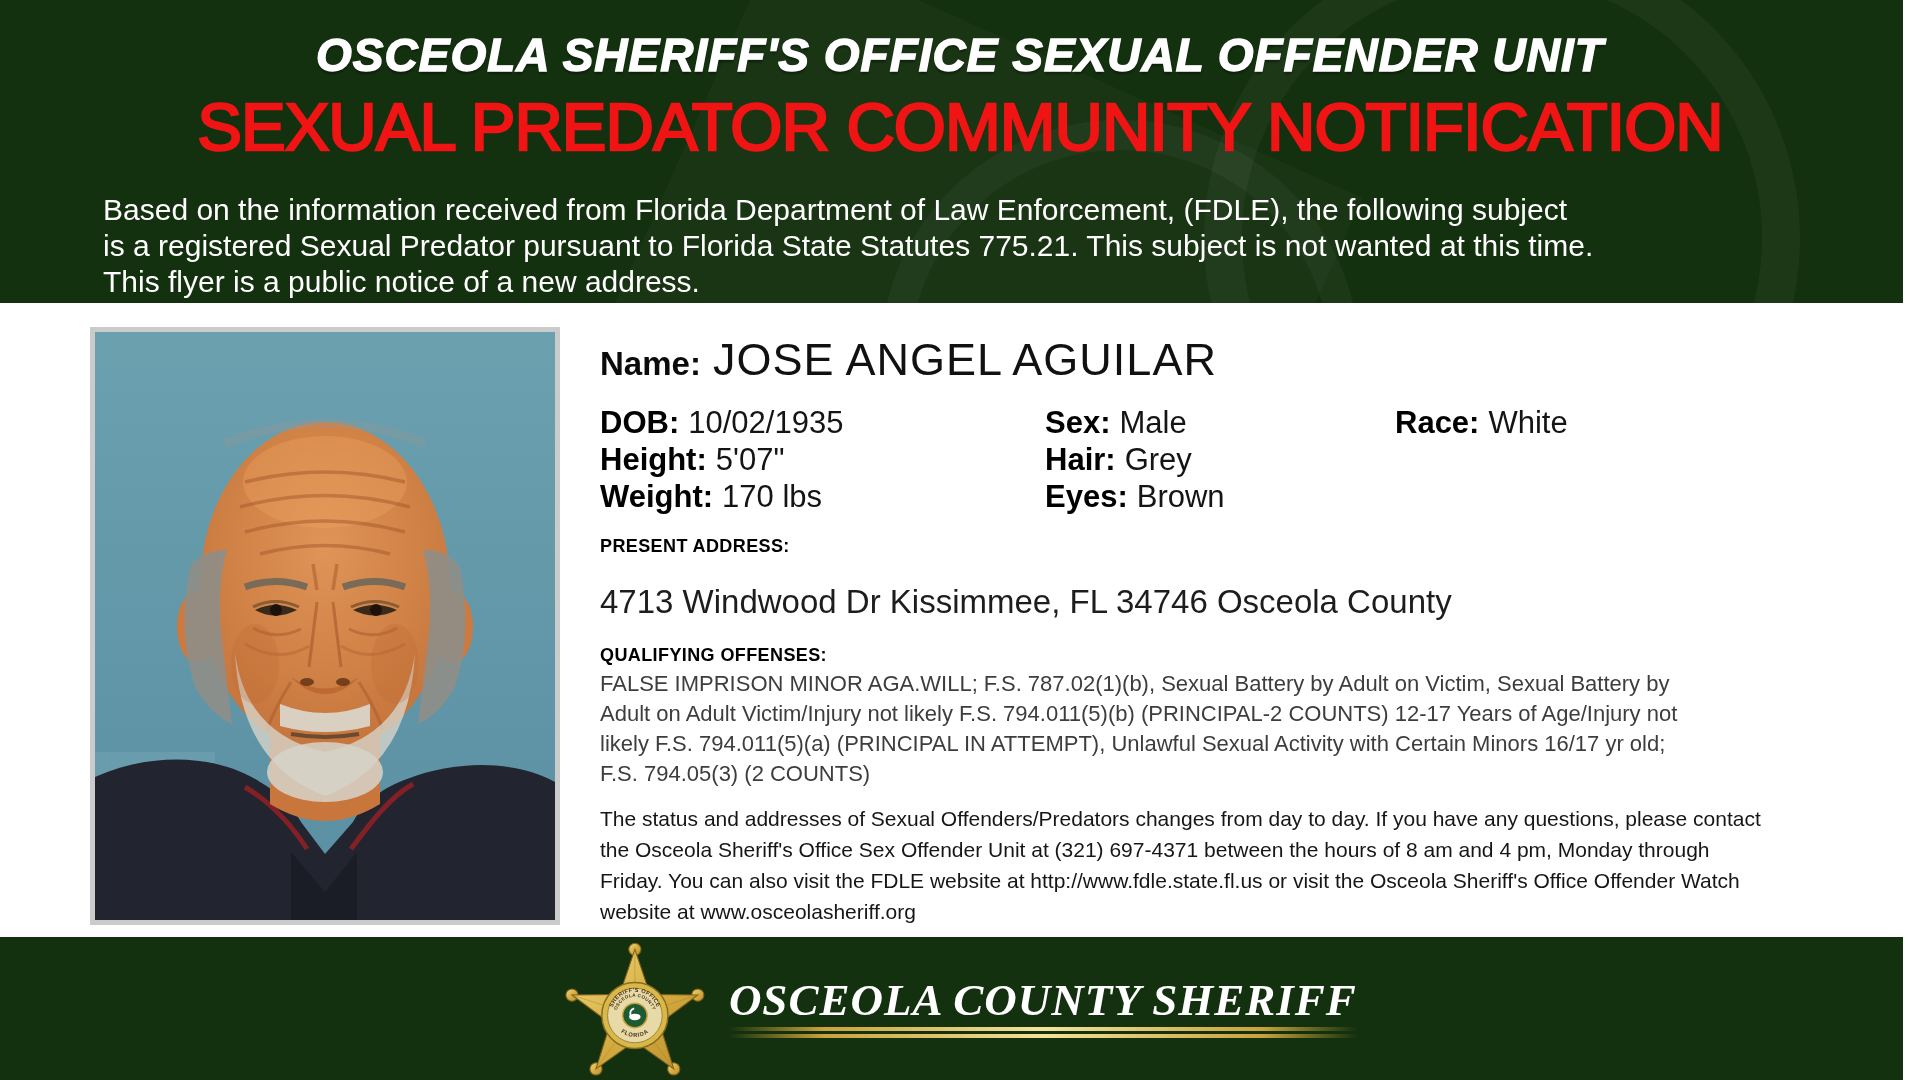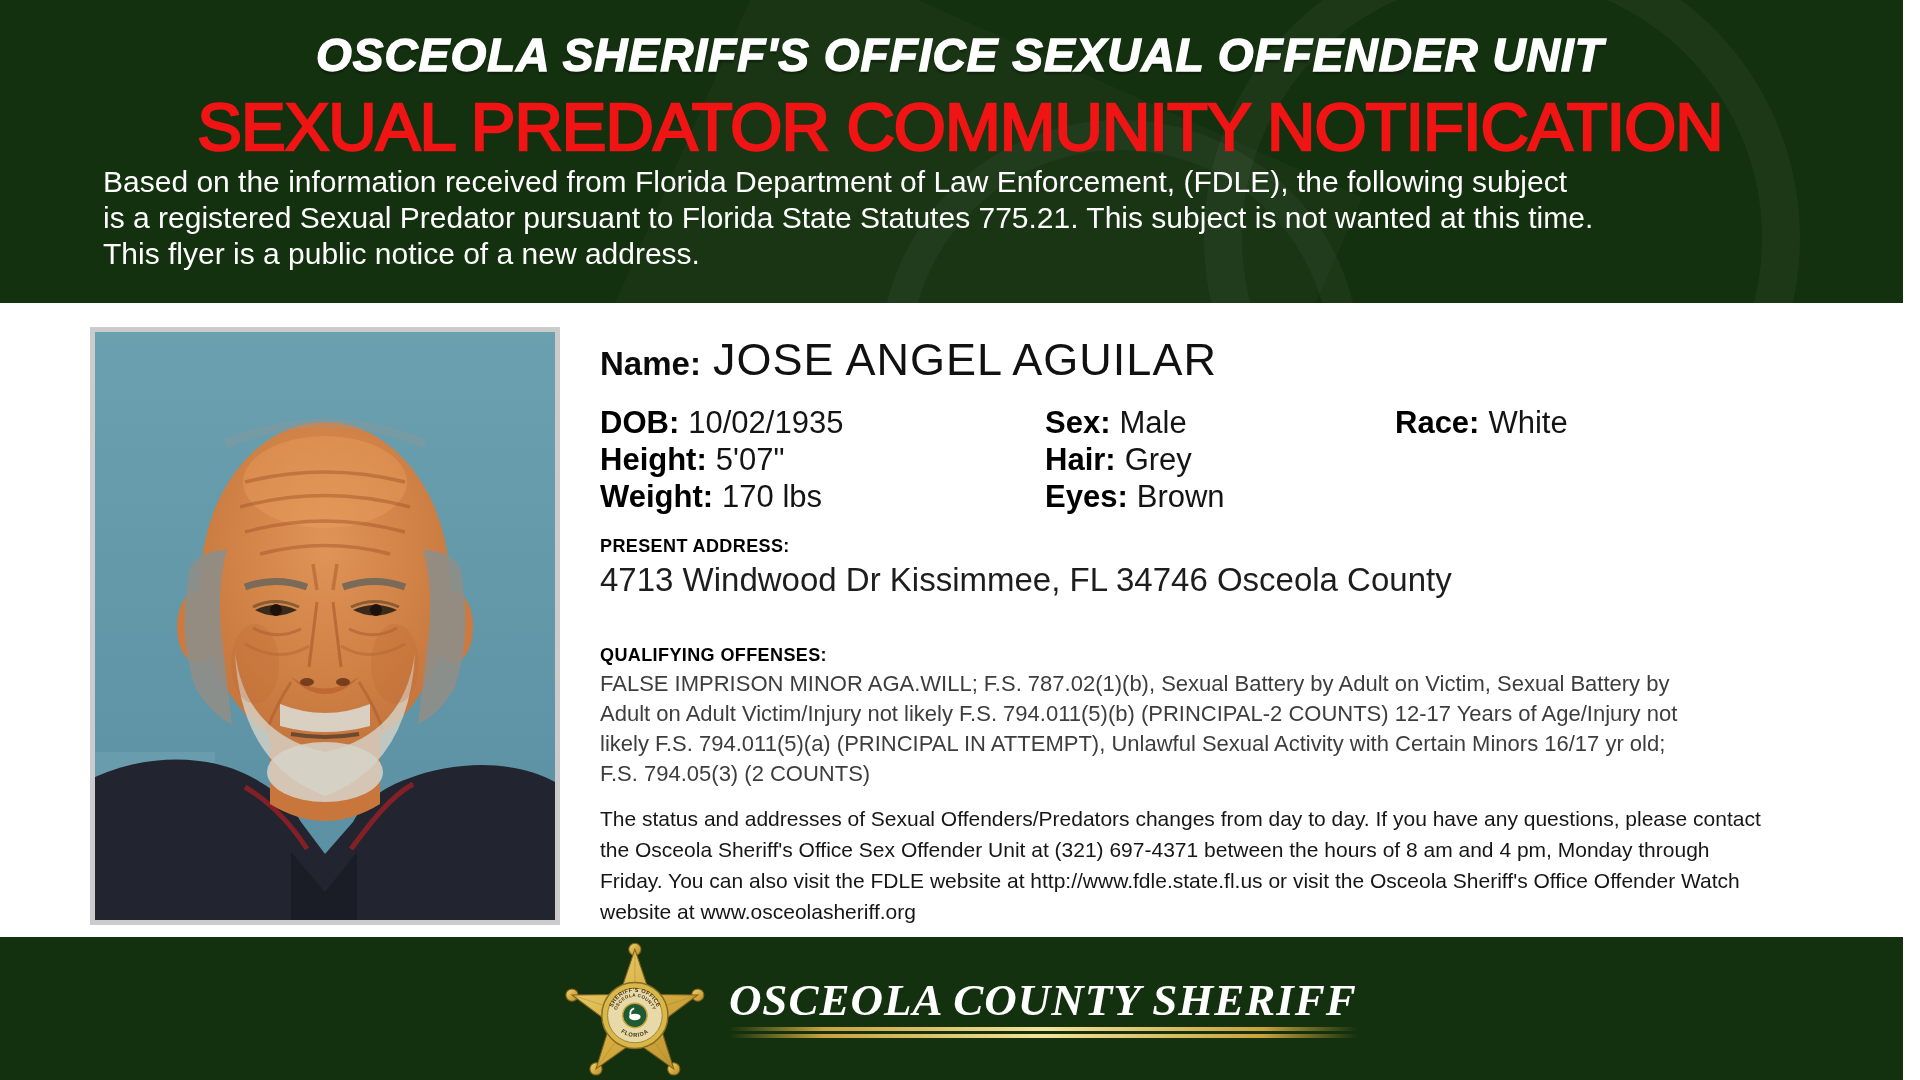--- a/index.html
+++ b/index.html
@@ -12,41 +12,41 @@
   .wm1{width:520px;height:520px;right:120px;top:-60px;}
   .wm2{width:420px;height:420px;right:560px;top:120px;border-width:30px;}
   .wm3{position:absolute;left:620px;top:40px;width:640px;height:640px;
        background:rgba(255,255,255,0.025);transform:rotate(24deg);}
   .unit-title{position:absolute;top:28px;left:0;width:100%;text-align:center;color:#ffffff;
       font-size:46px;line-height:1.2;font-weight:bold;font-style:italic;letter-spacing:1px;
       -webkit-text-stroke:1.4px #ffffff;text-shadow:0 3px 2px rgba(0,0,0,0.35);white-space:nowrap;}
   .notification-title{position:absolute;top:88px;left:0;width:100%;text-align:center;color:#f01414;
       font-size:67px;line-height:1.15;font-weight:normal;letter-spacing:-1px;
       -webkit-text-stroke:2.4px #f01414;white-space:nowrap;}
-  .intro{position:absolute;left:103px;top:164px;color:#ffffff;font-size:30px;line-height:36px;}
+  .intro{position:absolute;left:103px;top:192px;color:#ffffff;font-size:30px;line-height:36px;}
   .intro div{white-space:nowrap;}
 
   
   .photo{position:absolute;left:90px;top:327px;width:470px;height:598px;box-sizing:border-box;
          border:5px solid #cbcbcb;background:#5d93a5;}
   .photo svg{display:block;width:460px;height:588px;}
 
   
   .name-row{position:absolute;left:600px;top:334px;display:flex;align-items:baseline;gap:12px;color:#0b0b0b;}
   .name-label{font-size:33px;font-weight:bold;}
   .name-value{font-size:45px;font-weight:normal;letter-spacing:1px;color:#111;}
 
   .attr-col{position:absolute;top:404px;}
   .attr-col1{left:600px;} .attr-col2{left:1045px;} .attr-col3{left:1395px;}
   .attr-row{font-size:31px;line-height:37px;color:#141414;white-space:nowrap;}
   .attr-label{font-weight:bold;color:#000;margin-right:9px;}
 
   .small-label{position:absolute;left:600px;font-size:18px;font-weight:bold;color:#000;letter-spacing:0.4px;}
   .addr-label{top:536px;} .qo-label{top:645px;}
-  .addr-value{position:absolute;left:600px;top:561px;font-size:33px;color:#1d1d1d;white-space:nowrap;}
+  .addr-value{position:absolute;left:600px;top:583px;font-size:33px;color:#1d1d1d;white-space:nowrap;}
 
   .qo-text{position:absolute;left:600px;top:669px;font-size:22px;line-height:30px;color:#3d3d3d;}
   .qo-text div{white-space:nowrap;}
   .contact{position:absolute;left:600px;top:803px;font-size:21px;line-height:31px;color:#161616;}
   .contact div{white-space:nowrap;}
 
   
   .footer{position:absolute;left:0;top:937px;width:1920px;height:143px;background:#14310f;
           display:flex;align-items:center;justify-content:center;gap:22px;}
   .badge{height:138px;width:auto;flex:0 0 auto;}

